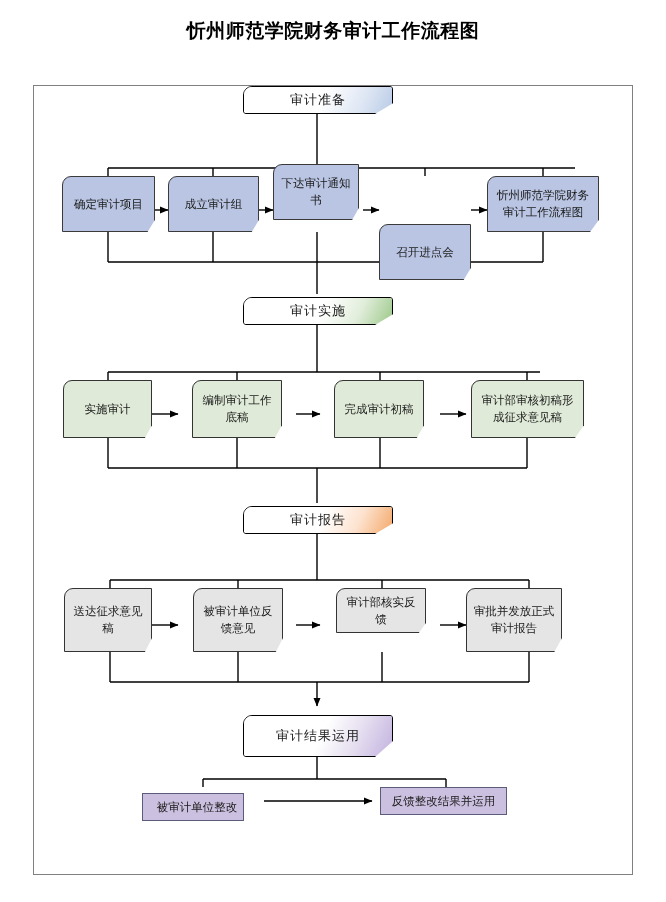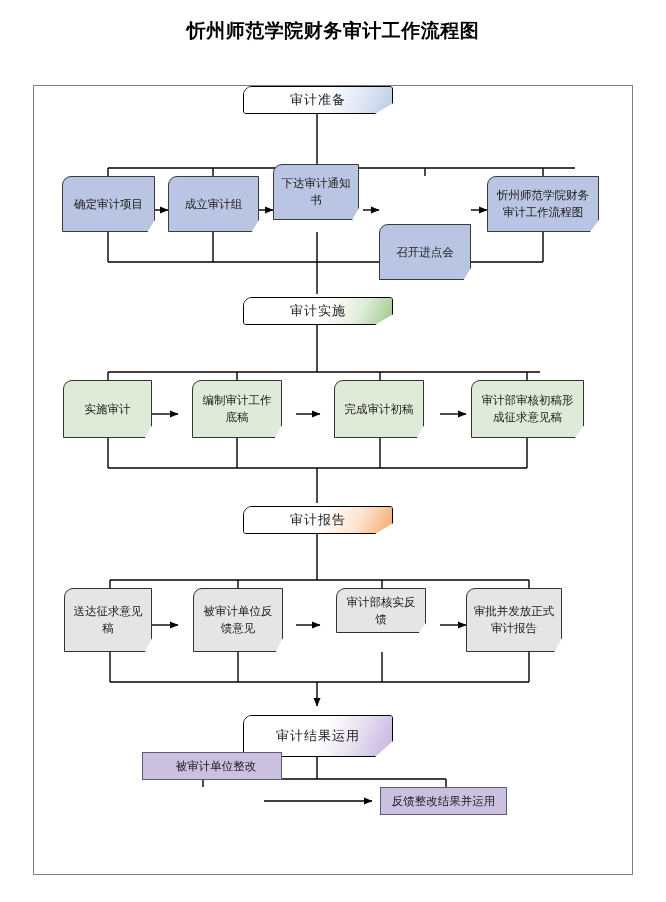--- a/index.html
+++ b/index.html
@@ -265,21 +265,21 @@
       <span>审批并发放正式审计报告</span>
     </div>
   </div>
 
   <div class="stage stage-apply" style="left:243px; top:715px; width:150px; height:42px;">
     <div class="stage-fill"></div>
     <span class="stage-label">审计结果运用</span>
   </div>
 
   <div>
-    <div class="rbox" style="left:142px; top:752px; width:140px; height:28px;padding-left:8px;">
+    <div class="rbox" style="left:142px; top:793px; width:102px; height:28px;padding-left:8px;">
       <span>被审计单位整改</span>
     </div>
     <div class="rbox" style="left:380px; top:787px; width:127px; height:28px;">
       <span>反馈整改结果并运用</span>
     </div>
   </div>
 
 </div>
 
 </body></html>

